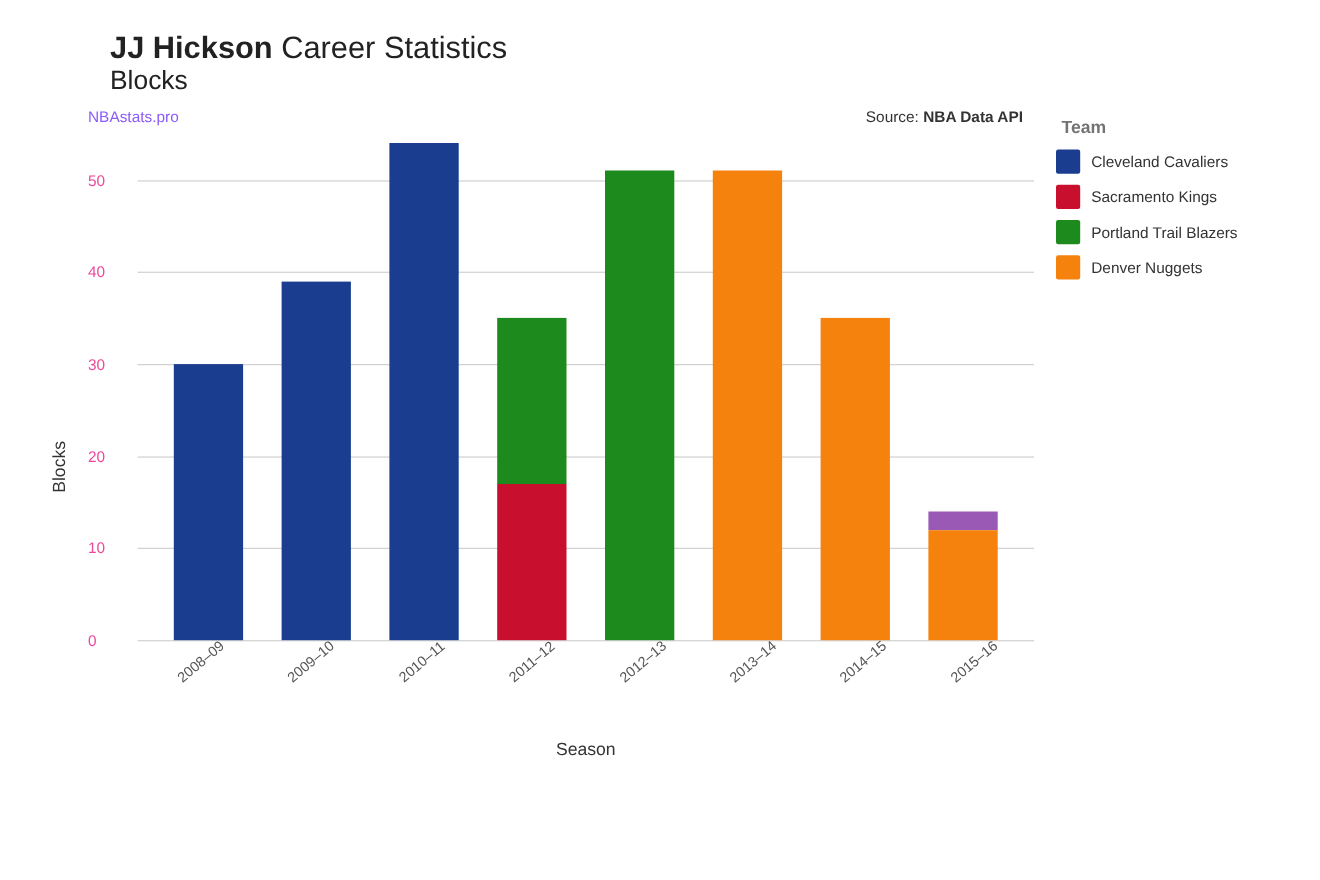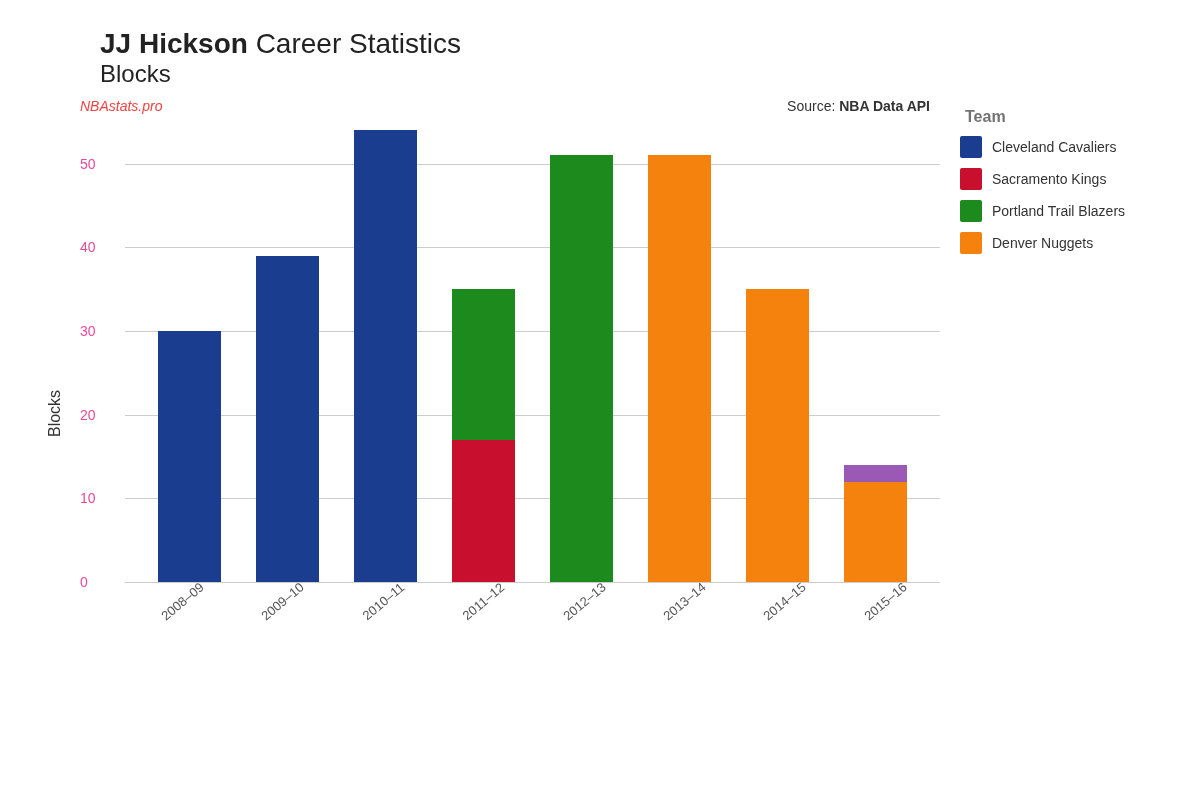--- a/index.html
+++ b/index.html
@@ -60,23 +60,22 @@
     }
     .watermark-source {
       display: flex;
       justify-content: space-between;
       align-items: center;
       margin-bottom: 8px;
       padding-left: 10px;
       padding-right: 10px;
     }
     .watermark {
-      font-style: italic;
       font-size: 14px;
-      color: #ef4444;
+      color: #8b5cf6;
     }
     .source-text {
       font-size: 14px;
       color: #333;
     }
     .source-text strong {
       font-weight: 900;
     }
     .plot-inner {
       position: relative;
@@ -279,20 +278,21 @@
               <div class="x-tick">2008–09</div>
               <div class="x-tick">2009–10</div>
               <div class="x-tick">2010–11</div>
               <div class="x-tick">2011–12</div>
               <div class="x-tick">2012–13</div>
               <div class="x-tick">2013–14</div>
               <div class="x-tick">2014–15</div>
               <div class="x-tick">2015–16</div>
             </div>
         </div>
+        <div class="x-label">Season</div>
       </div>
 
       <div class="legend">
         <div class="legend-title">Team</div>
         <div id="legend-items">
             <div class="legend-item">
               <div class="legend-color" style="background-color: rgb(26, 61, 143);"></div>
               <span class="legend-label">Cleveland Cavaliers</span>
             </div>
             <div class="legend-item">

